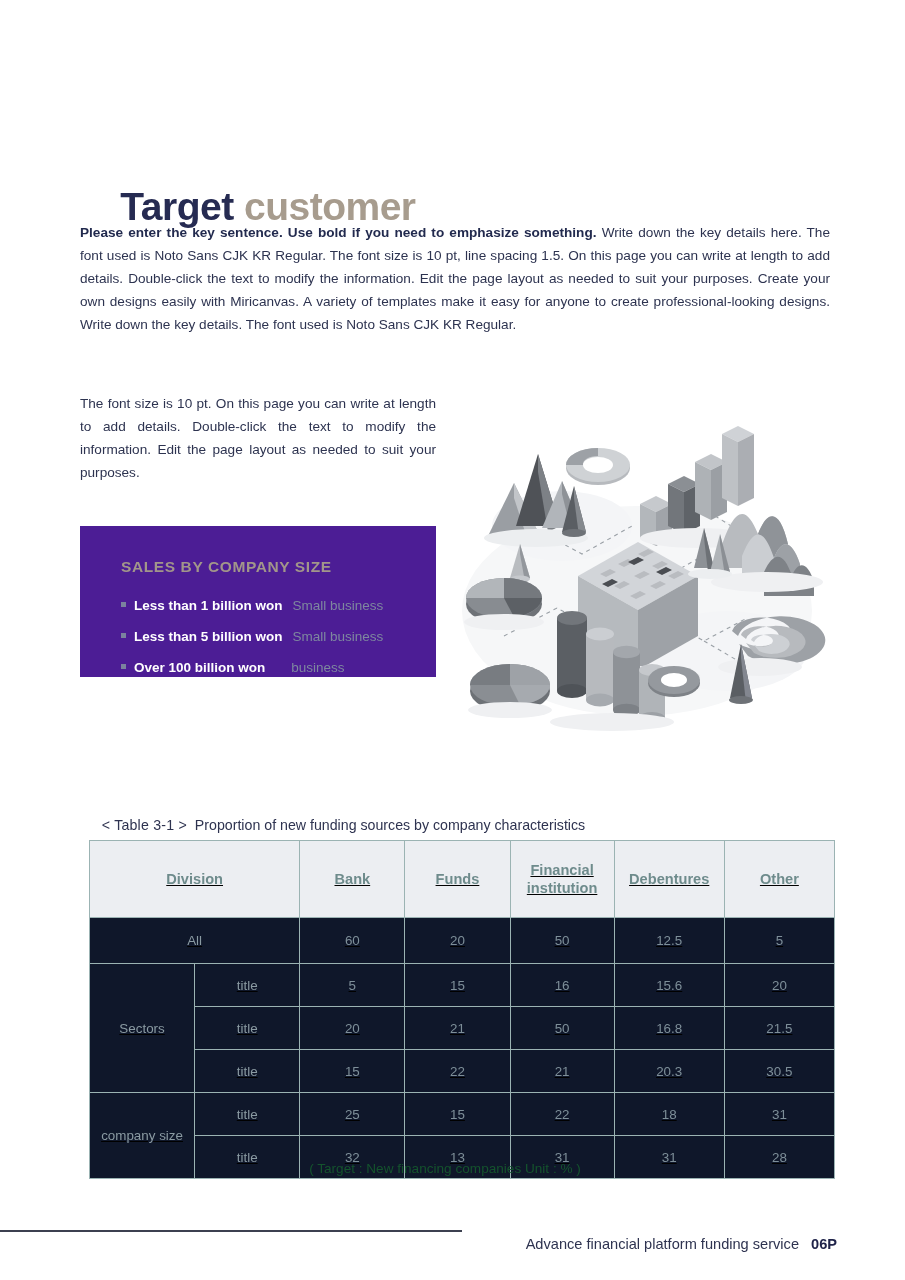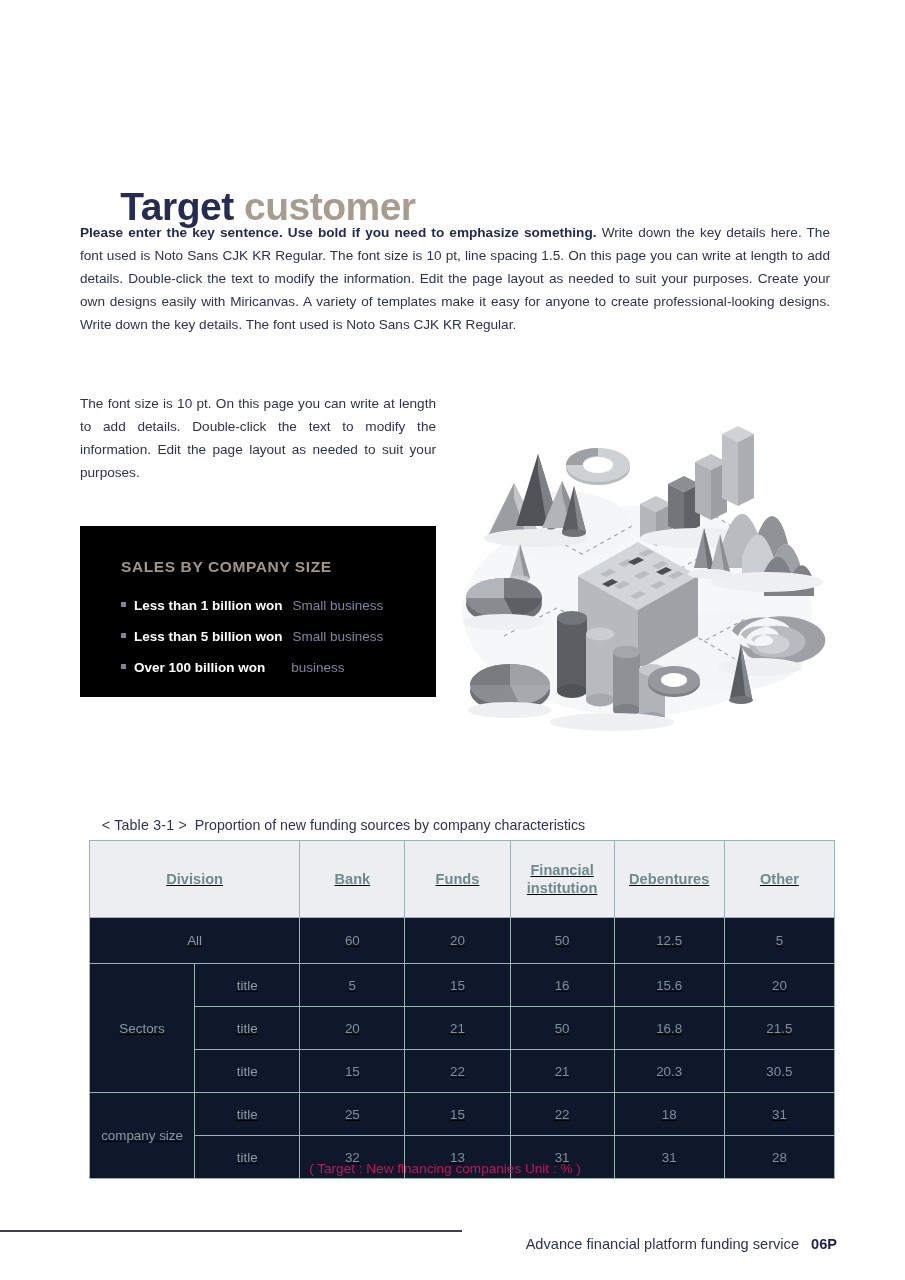--- a/index.html
+++ b/index.html
@@ -75,22 +75,22 @@
     text-align: justify;
     text-justify: inter-word;
   }
 
   
   .callout {
     position: absolute;
     left: 80px;
     top: 526px;
     width: 356px;
-    height: 171px;
-    background: #000000;
+    height: 151px;
+    background: #4c1d95;
     box-sizing: border-box;
     padding: 32px 0 0 41px;
   }
   .callout-title {
     font-size: 15.5px;
     font-weight: 700;
     letter-spacing: 0.6px;
     color: #a2968a;
     margin: 0 0 22px 0;
   }
@@ -182,21 +182,21 @@
   table.data tbody tr.all-row td { height: 43px; }
   .tbl-wrap table.data { border: 1px solid #7f9a9a; }
 
   
   .unit-note {
     position: absolute;
     left: 0; top: 1161px;
     width: 905px;
     text-align: center;
     font-size: 13.6px;
-    color: #be185d;
+    color: #14532d;
   }
   .unit-note span { margin-left: -15px; }
 
   
   .foot-rule {
     position: absolute;
     left: 0;
     top: 1230px;
     width: 462px;
     height: 1.6px;

